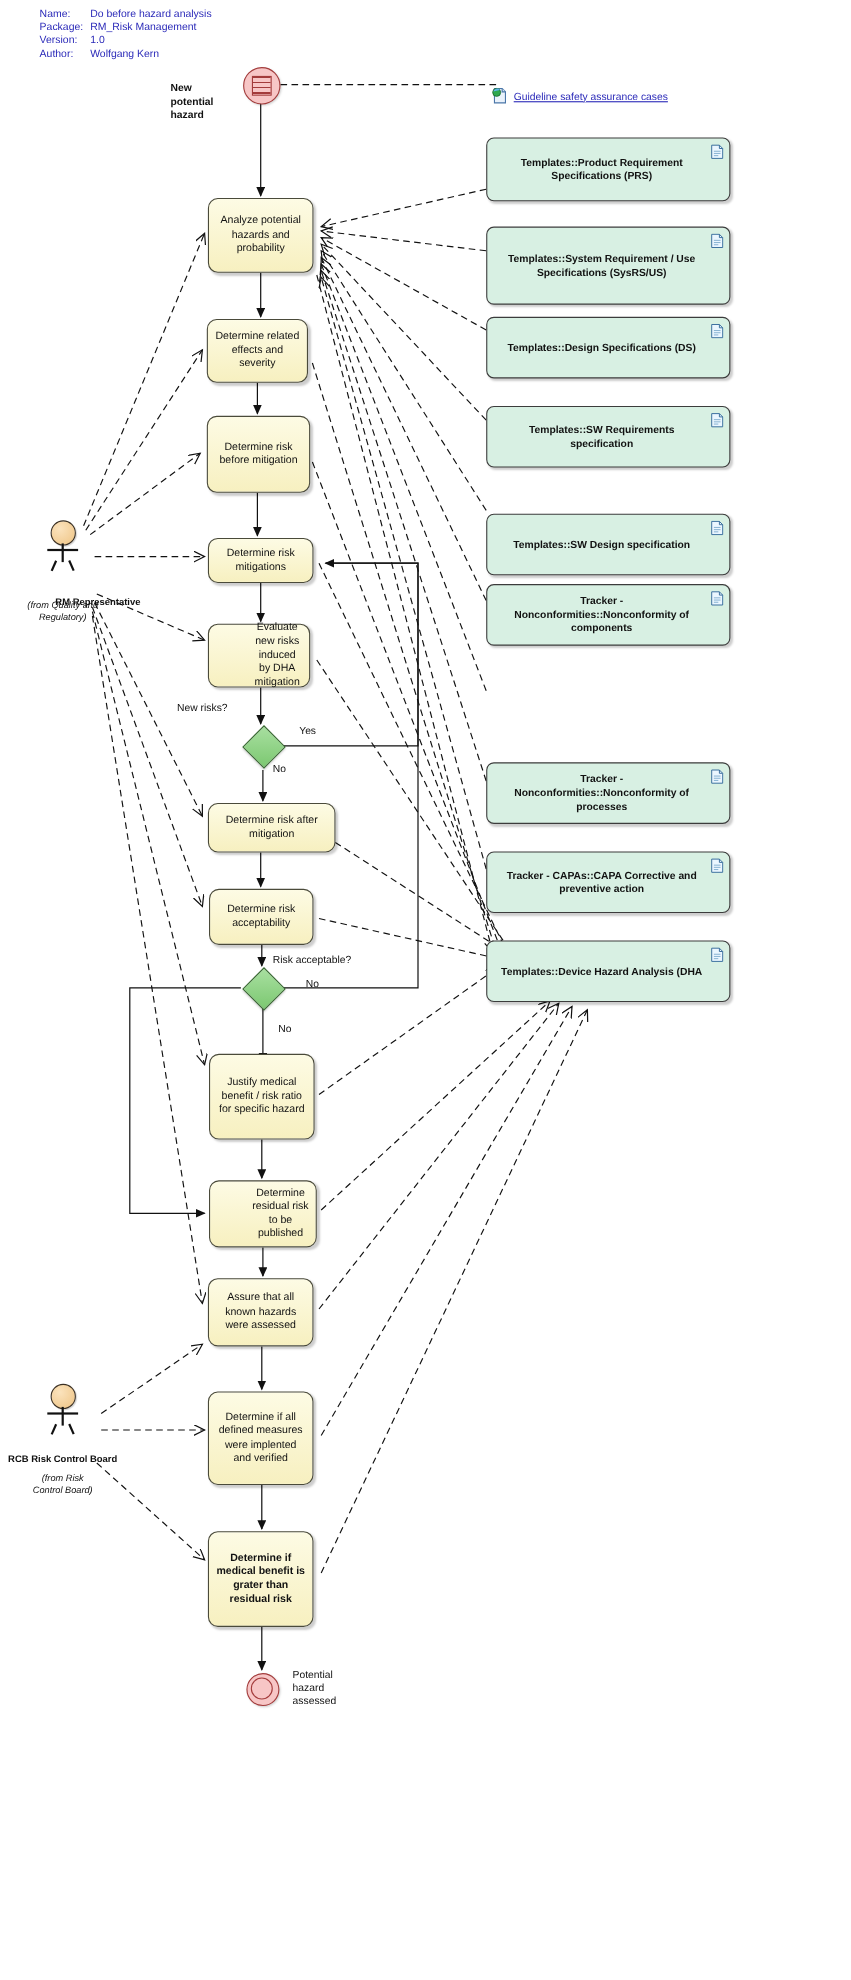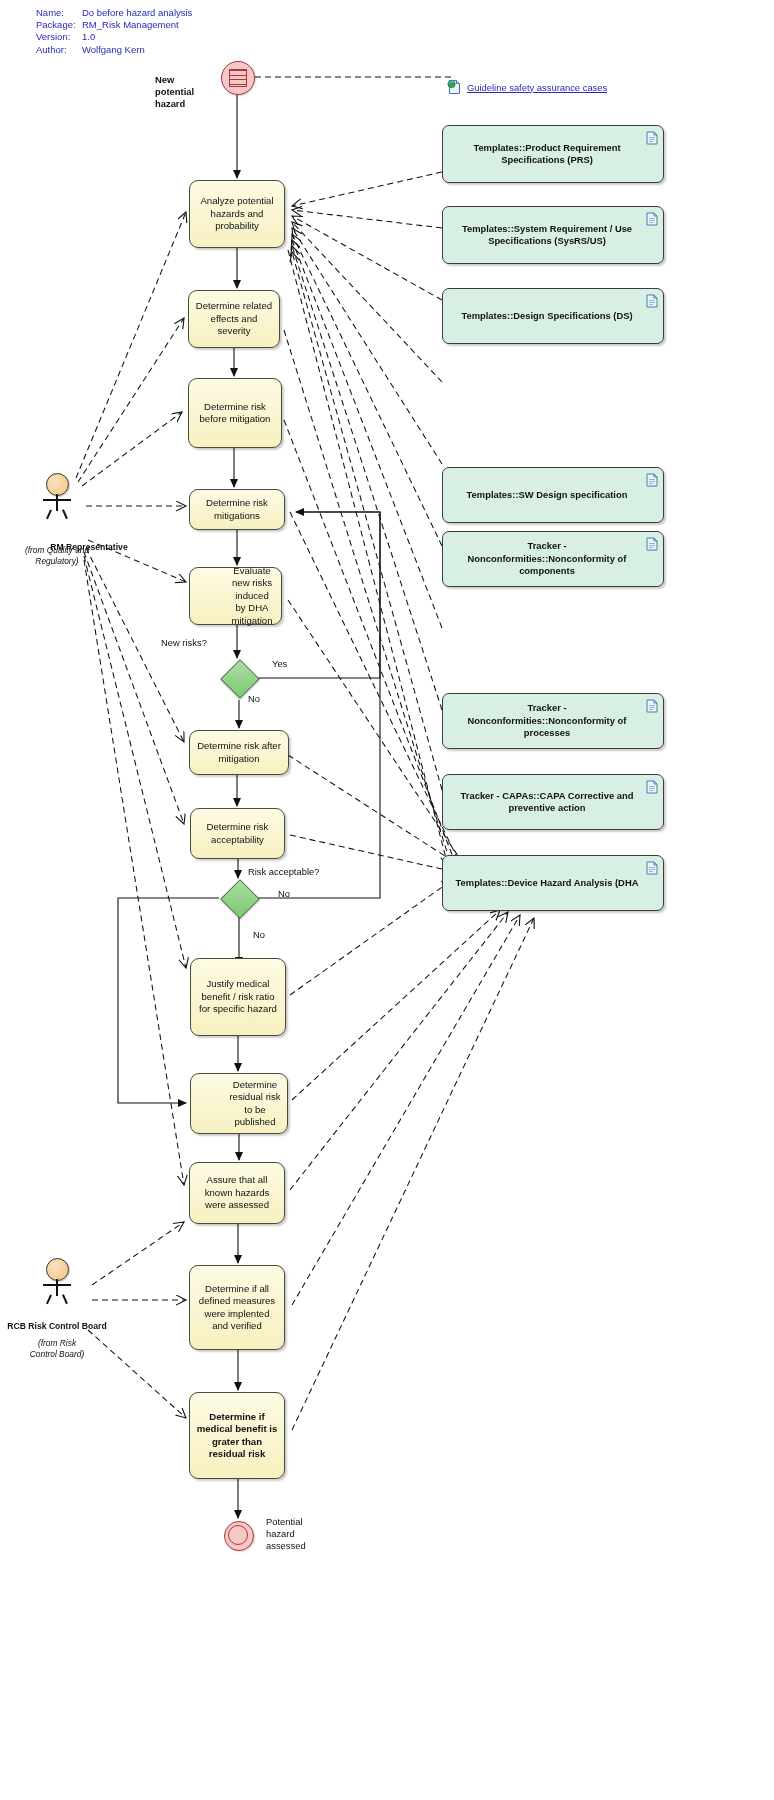--- a/index.html
+++ b/index.html
@@ -200,21 +200,21 @@
       <path d="M1.4,4.2 a3.6,3.6 0 0 1 6.2,-1.4" fill="#5ab3e8"></path>
     </svg>
     <span class="txt">Guideline safety assurance cases</span>
   </div>
 
   <div class="act" style="left:189px;top:180px;width:96px;height:68px;">Analyze potential hazards and probability</div>
   <div class="act" style="left:188px;top:290px;width:92px;height:58px;">Determine related effects and severity</div>
   <div class="act" style="left:188px;top:378px;width:94px;height:70px;">Determine risk before mitigation</div>
   <div class="act" style="left:189px;top:489px;width:96px;height:41px;">Determine risk mitigations</div>
   <div class="act" style="left:189px;top:567px;width:93px;height:58px;padding-left:39px;">Evaluate new risks induced by DHA mitigation</div>
-  <div class="act" style="left:189px;top:730px;width:100px;height:45px;">Determine risk after mitigation</div>
+  <div class="act" style="left:189px;top:730px;width:116px;height:45px;">Determine risk after mitigation</div>
   <div class="act" style="left:190px;top:808px;width:95px;height:51px;">Determine risk acceptability</div>
   <div class="act" style="left:190px;top:958px;width:96px;height:78px;">Justify medical benefit / risk ratio for specific hazard</div>
   <div class="act" style="left:190px;top:1073px;width:98px;height:61px;padding-left:38px;">Determine residual risk to be published</div>
   <div class="act" style="left:189px;top:1162px;width:96px;height:62px;">Assure that all known hazards were assessed</div>
   <div class="act" style="left:189px;top:1265px;width:96px;height:85px;">Determine if all defined measures were implented and verified</div>
   <div class="act" style="left:189px;top:1392px;width:96px;height:87px;font-weight:bold;">Determine if medical benefit is grater than residual risk</div>
 
   <div class="dia" style="left:220px;top:659px;">
       <i></i>
     </div>
@@ -230,30 +230,38 @@
   <div class="lbl" style="left:253px;top:929px;">No</div>
 
   <div class="doc" style="left:442px;top:125px;width:222px;height:58px;">
     <span>Templates::Product Requirement Specifications (PRS)</span>
     <svg class="docicon" viewBox="0 0 12 14">
         <path d="M1,1 h7 l3,3 v9 h-10 z" fill="#eaf6ff" stroke="#3b6f9e" stroke-width=".9"></path>
         <path d="M8,1 v3 h3" fill="none" stroke="#3b6f9e" stroke-width=".9"></path>
         <path d="M3,6.5 h6 M3,8.5 h6 M3,10.5 h4" stroke="#7aa9cc" stroke-width=".8"></path>
       </svg>
   </div>
-  <div class="doc" style="left:442px;top:206px;width:222px;height:58px;">
+  <div class="doc" style="left:442px;top:206px;width:222px;height:71px;">
     <span>Templates::System Requirement / Use Specifications (SysRS/US)</span>
     <svg class="docicon" viewBox="0 0 12 14">
         <path d="M1,1 h7 l3,3 v9 h-10 z" fill="#eaf6ff" stroke="#3b6f9e" stroke-width=".9"></path>
         <path d="M8,1 v3 h3" fill="none" stroke="#3b6f9e" stroke-width=".9"></path>
         <path d="M3,6.5 h6 M3,8.5 h6 M3,10.5 h4" stroke="#7aa9cc" stroke-width=".8"></path>
       </svg>
   </div>
   <div class="doc" style="left:442px;top:288px;width:222px;height:56px;">
     <span>Templates::Design Specifications (DS)</span>
+    <svg class="docicon" viewBox="0 0 12 14">
+        <path d="M1,1 h7 l3,3 v9 h-10 z" fill="#eaf6ff" stroke="#3b6f9e" stroke-width=".9"></path>
+        <path d="M8,1 v3 h3" fill="none" stroke="#3b6f9e" stroke-width=".9"></path>
+        <path d="M3,6.5 h6 M3,8.5 h6 M3,10.5 h4" stroke="#7aa9cc" stroke-width=".8"></path>
+      </svg>
+  </div>
+  <div class="doc" style="left:442px;top:369px;width:222px;height:56px;">
+    <span>Templates::SW Requirements specification</span>
     <svg class="docicon" viewBox="0 0 12 14">
         <path d="M1,1 h7 l3,3 v9 h-10 z" fill="#eaf6ff" stroke="#3b6f9e" stroke-width=".9"></path>
         <path d="M8,1 v3 h3" fill="none" stroke="#3b6f9e" stroke-width=".9"></path>
         <path d="M3,6.5 h6 M3,8.5 h6 M3,10.5 h4" stroke="#7aa9cc" stroke-width=".8"></path>
       </svg>
   </div>
   <div class="doc" style="left:442px;top:450px;width:222px;height:56px;margin-top:17px;">
     <span>Templates::SW Design specification</span>
     <svg class="docicon" viewBox="0 0 12 14">
         <path d="M1,1 h7 l3,3 v9 h-10 z" fill="#eaf6ff" stroke="#3b6f9e" stroke-width=".9"></path>

